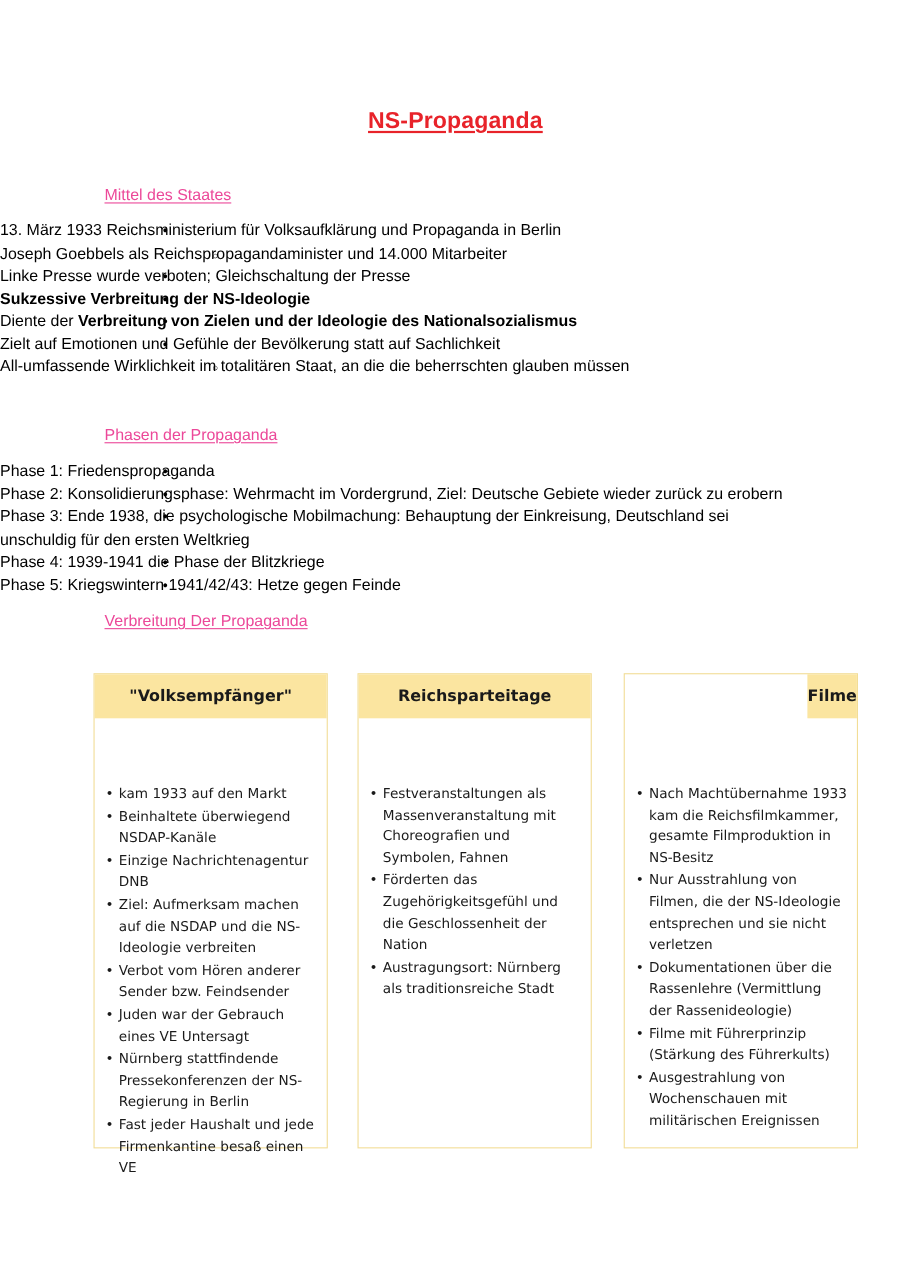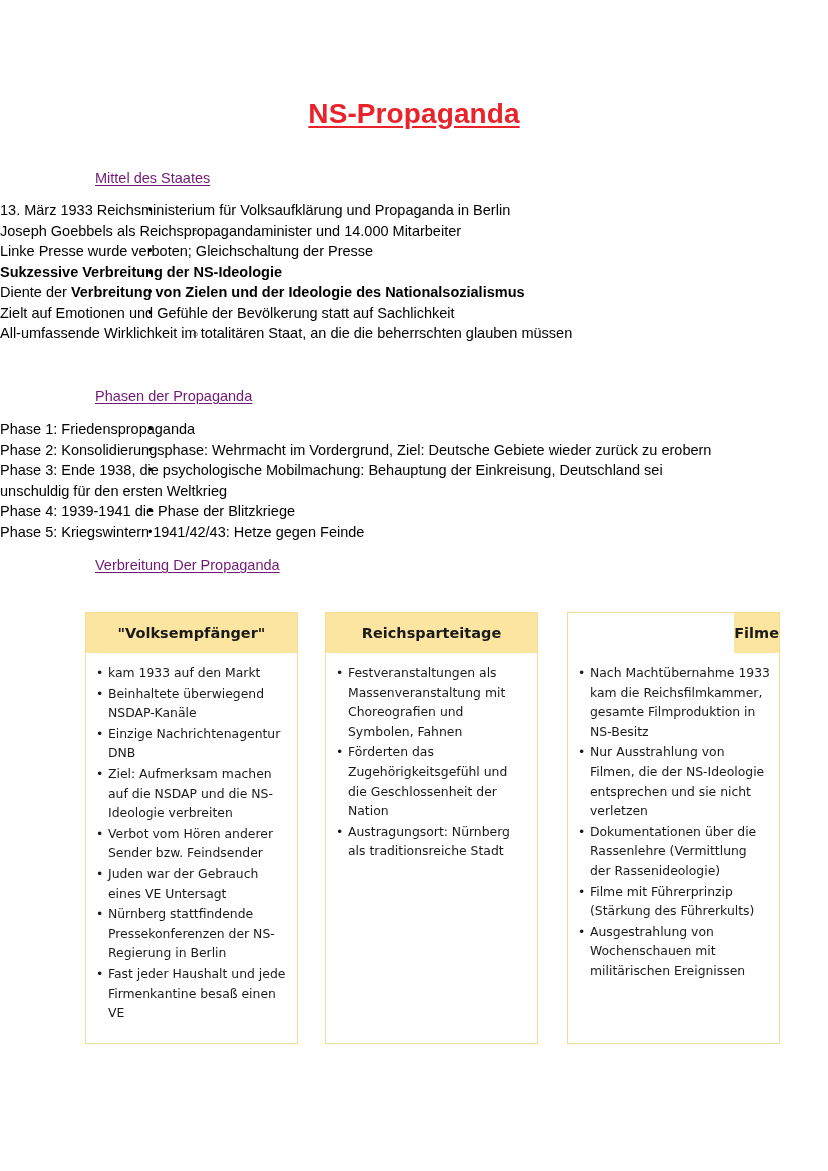--- a/index.html
+++ b/index.html
@@ -23,35 +23,35 @@
     box-sizing: border-box;
   }
 
   
   .doc-title {
     position: absolute;
     left: 0;
     top: 98px;
     width: 828px;
     text-align: center;
-    font-size: 28px;
+    font-size: 21px;
     font-weight: bold;
     color: #e8232a;
     text-decoration: underline;
     text-underline-offset: 3px;
     letter-spacing: 0.1px;
   }
 
   
   .section-heading {
     position: absolute;
     left: 95px;
     font-size: 14.5px;
     font-weight: normal;
-    color: #701a75;
+    color: #ec4899;
     text-decoration: underline;
     text-underline-offset: 2px;
     white-space: nowrap;
   }
   #heading-mittel { top: 170px; }
   #heading-phasen { top: 388px; }
   #heading-verbreitung { top: 557px; }
 
   
   .wlist {
@@ -137,20 +137,21 @@
     font-weight: bold;
     color: #1a1a1a;
     text-align: center;
     box-sizing: border-box;
   }
 
   .card-body {
     flex: 1 1 auto;
     padding: 10px 8px 8px 10px;
     box-sizing: border-box;
+    margin-top: 48px;
   }
   .card-body ul {
     margin: 0;
     padding: 0;
     list-style: none;
   }
   .card-body li {
     position: relative;
     padding-left: 12px;
     margin: 0 0 1px 0;

